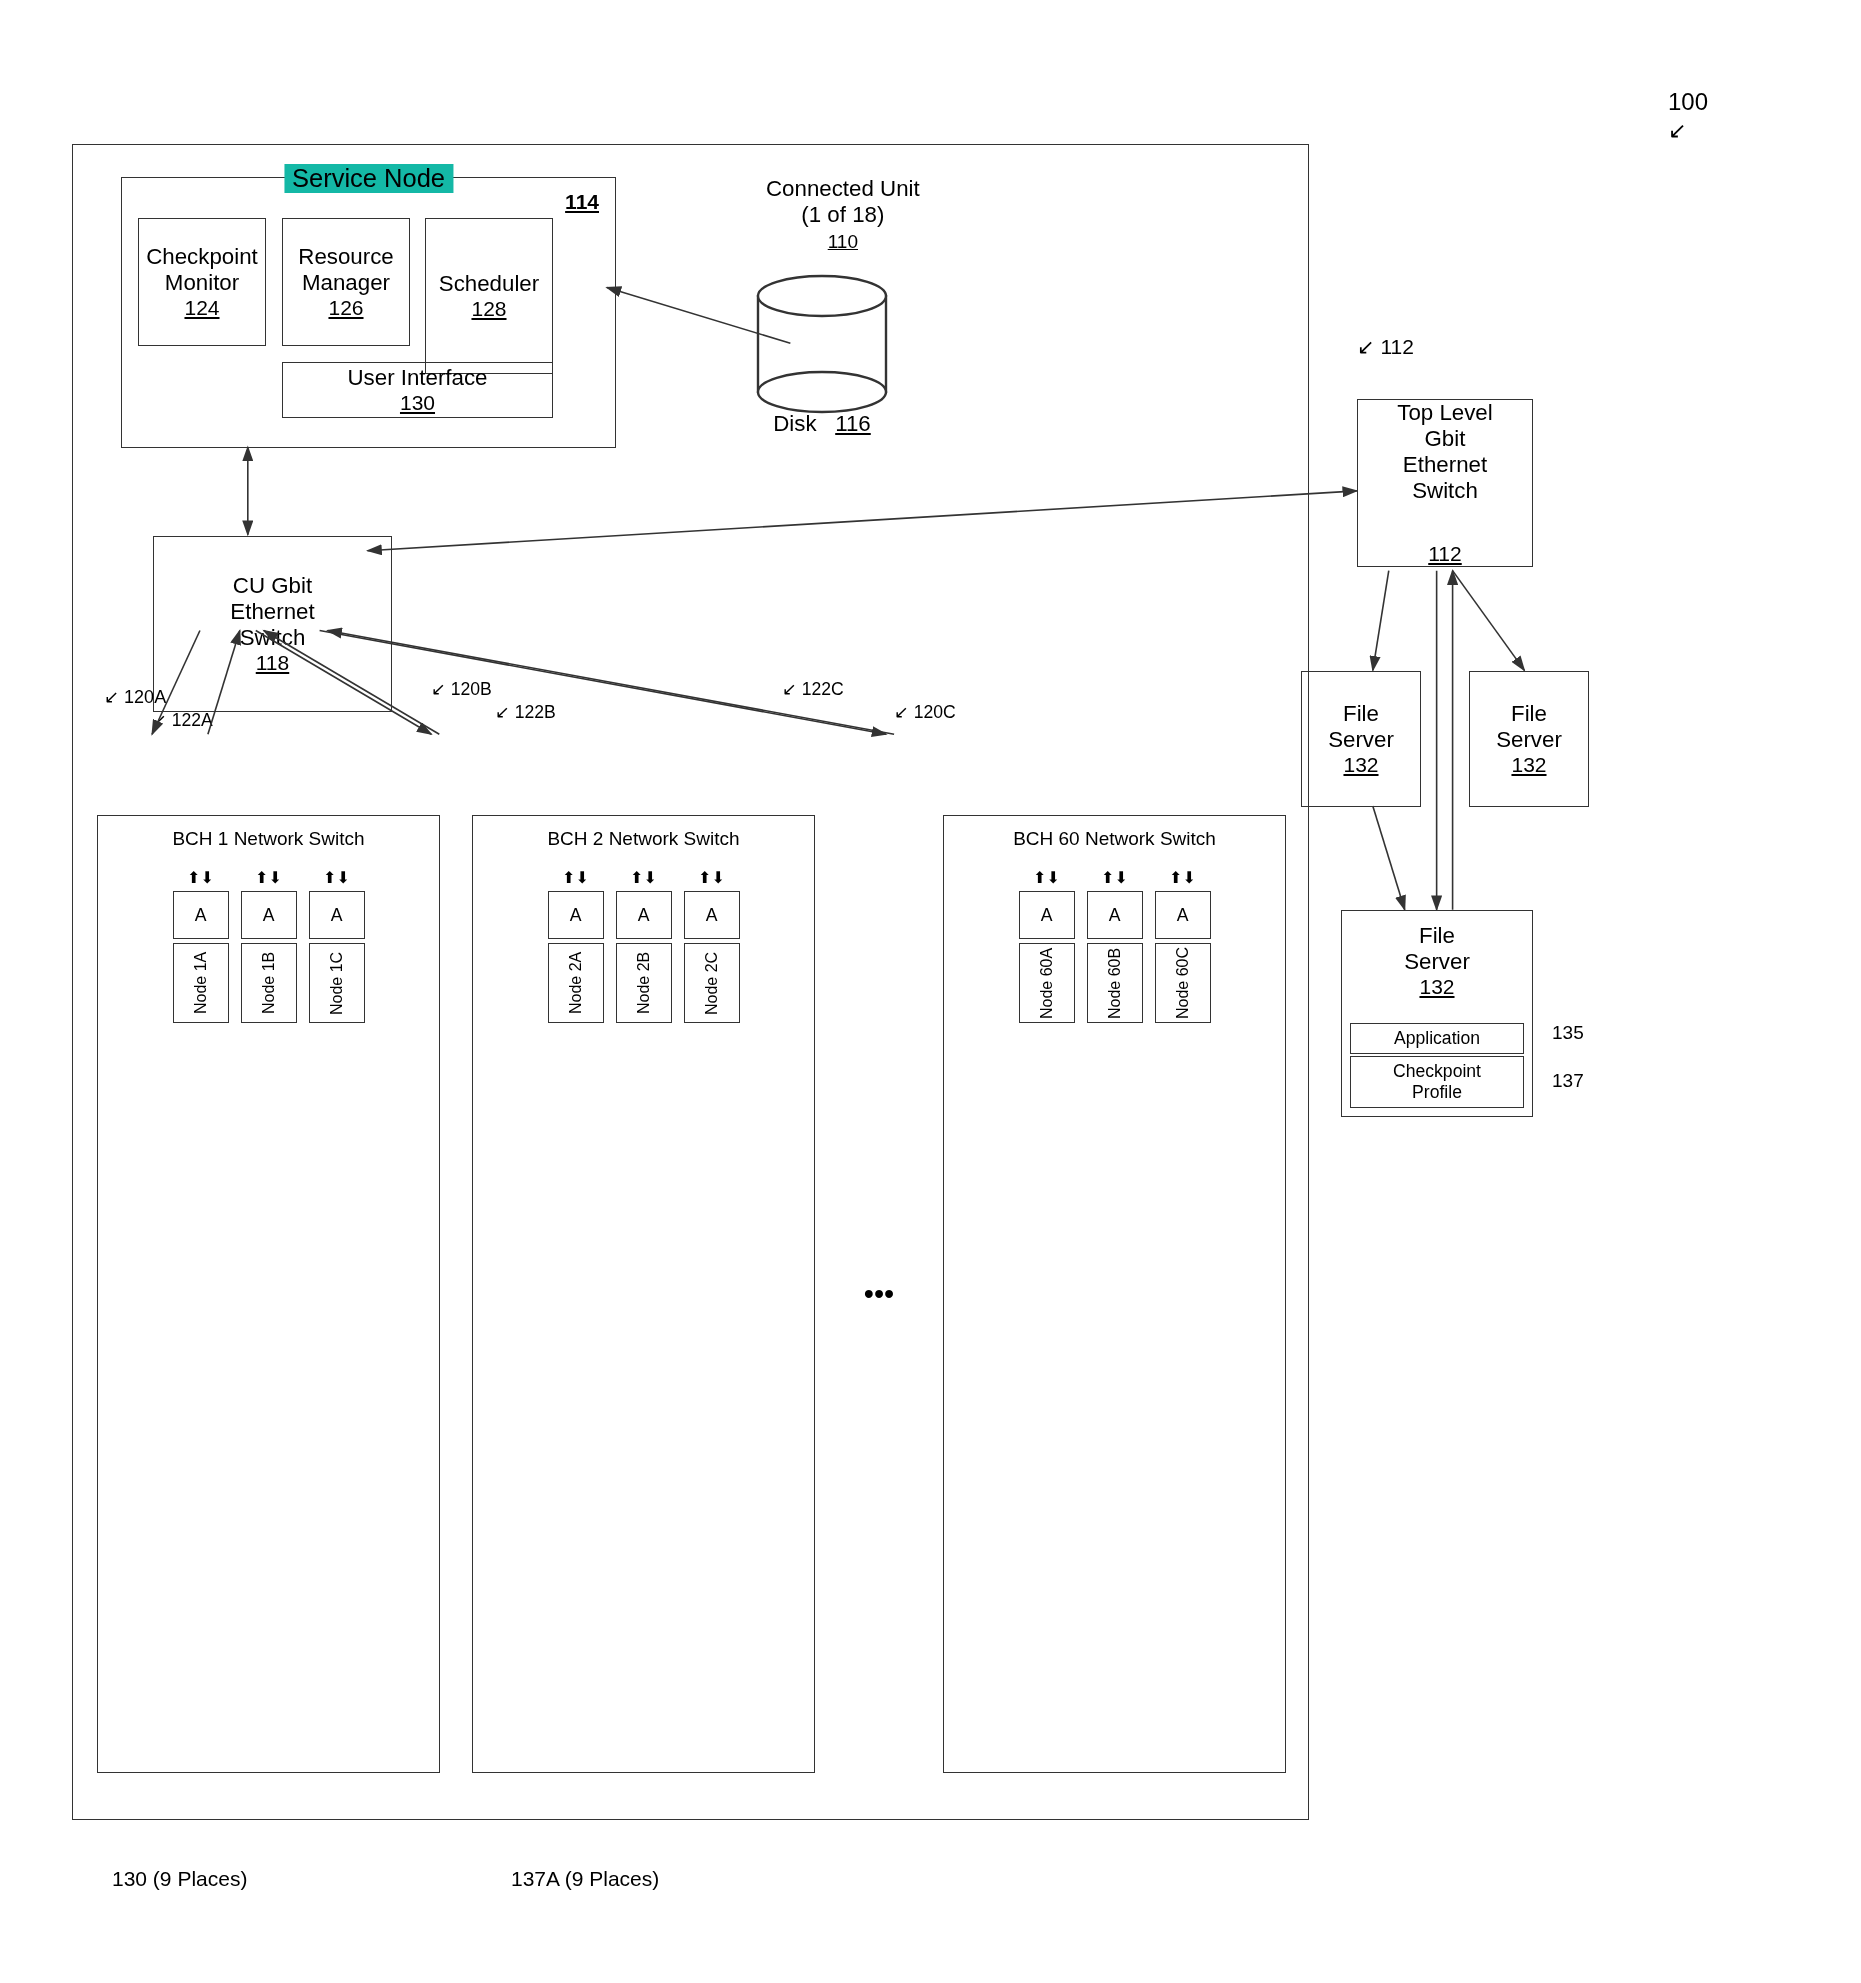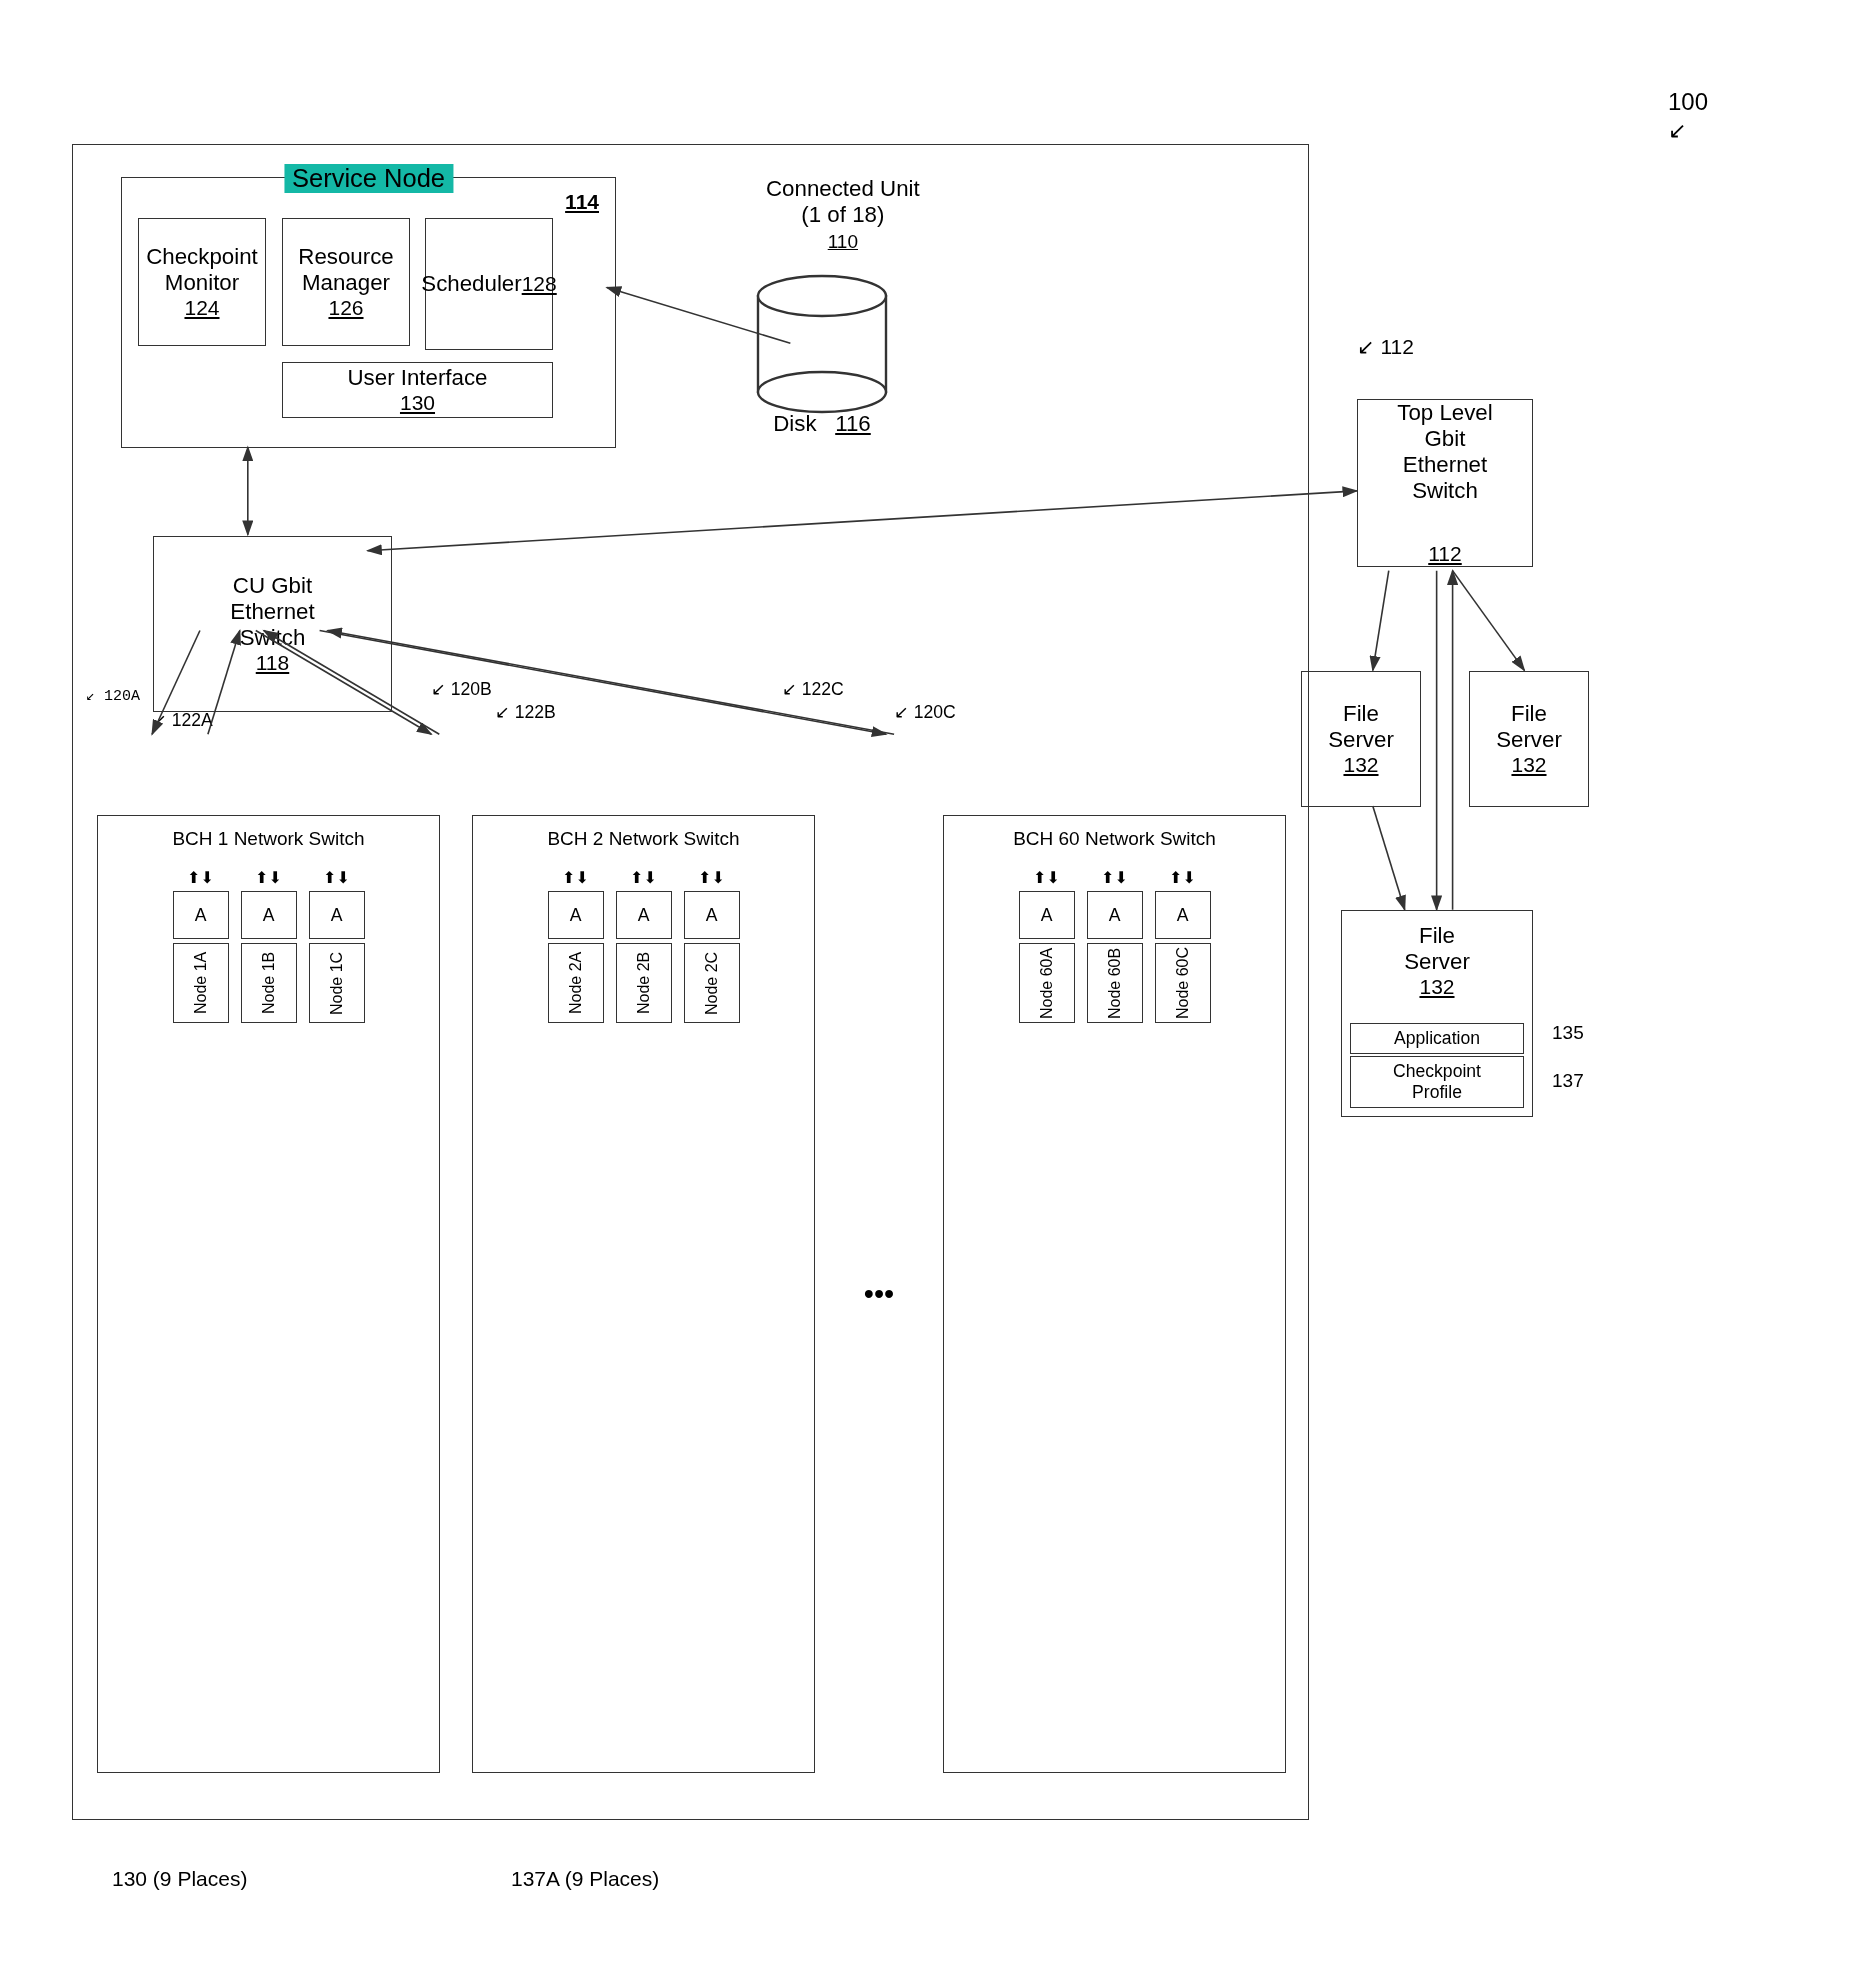--- a/index.html
+++ b/index.html
@@ -79,24 +79,24 @@
       flex-direction: column;
       align-items: center;
       justify-content: center;
       text-align: center;
     }
     .scheduler-box {
       position: absolute;
       top: 40px;
       left: 303px;
       width: 128px;
-      height: 132px;
-      border: 1.6px solid #333;
-      display: flex;
-      flex-direction: row;
+      height: 156px;
+      border: 1.6px solid #333;
+      display: flex;
+      flex-direction: column;
       align-items: center;
       justify-content: center;
       text-align: center;
     }
     .ui-box {
       position: absolute;
       top: 184px;
       left: 160px;
       width: 271px;
       height: 56px;
@@ -501,21 +501,21 @@
     <span>137</span>
   </div>
 
   <div class="bottom-label" style="bottom: 48px; left: 64px;">
     <span>130 (9 Places)</span>
   </div>
   <div class="bottom-label" style="bottom: 48px; left: 463px;">
     <span>137A (9 Places)</span>
   </div>
 
-  <div style="position:absolute; top:622px; left:38px; font-size:15px;font-family:Liberation Mono, monospace;">
+  <div style="position:absolute; top:622px; left:56px; font-size:18px;">
     <span>↙ </span><span>120A</span>
   </div>
   <div style="position:absolute; top:646px; left:104px; font-size:17.6px;">
     <span>↙ </span><span>122A</span>
   </div>
   <div style="position:absolute; top:615px; left:383px; font-size:17.6px;">
     <span>↙ </span><span>120B</span>
   </div>
   <div style="position:absolute; top:638px; left:447px; font-size:17.6px;">
     <span>↙ </span><span>122B</span>

